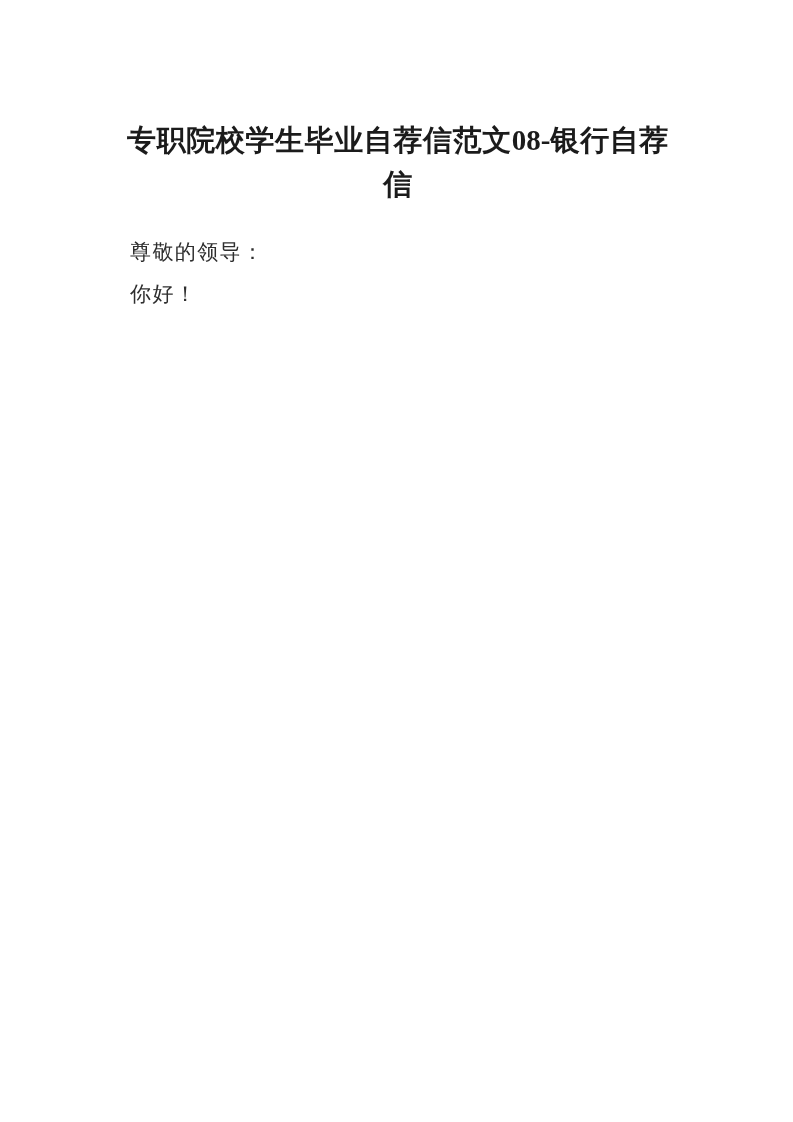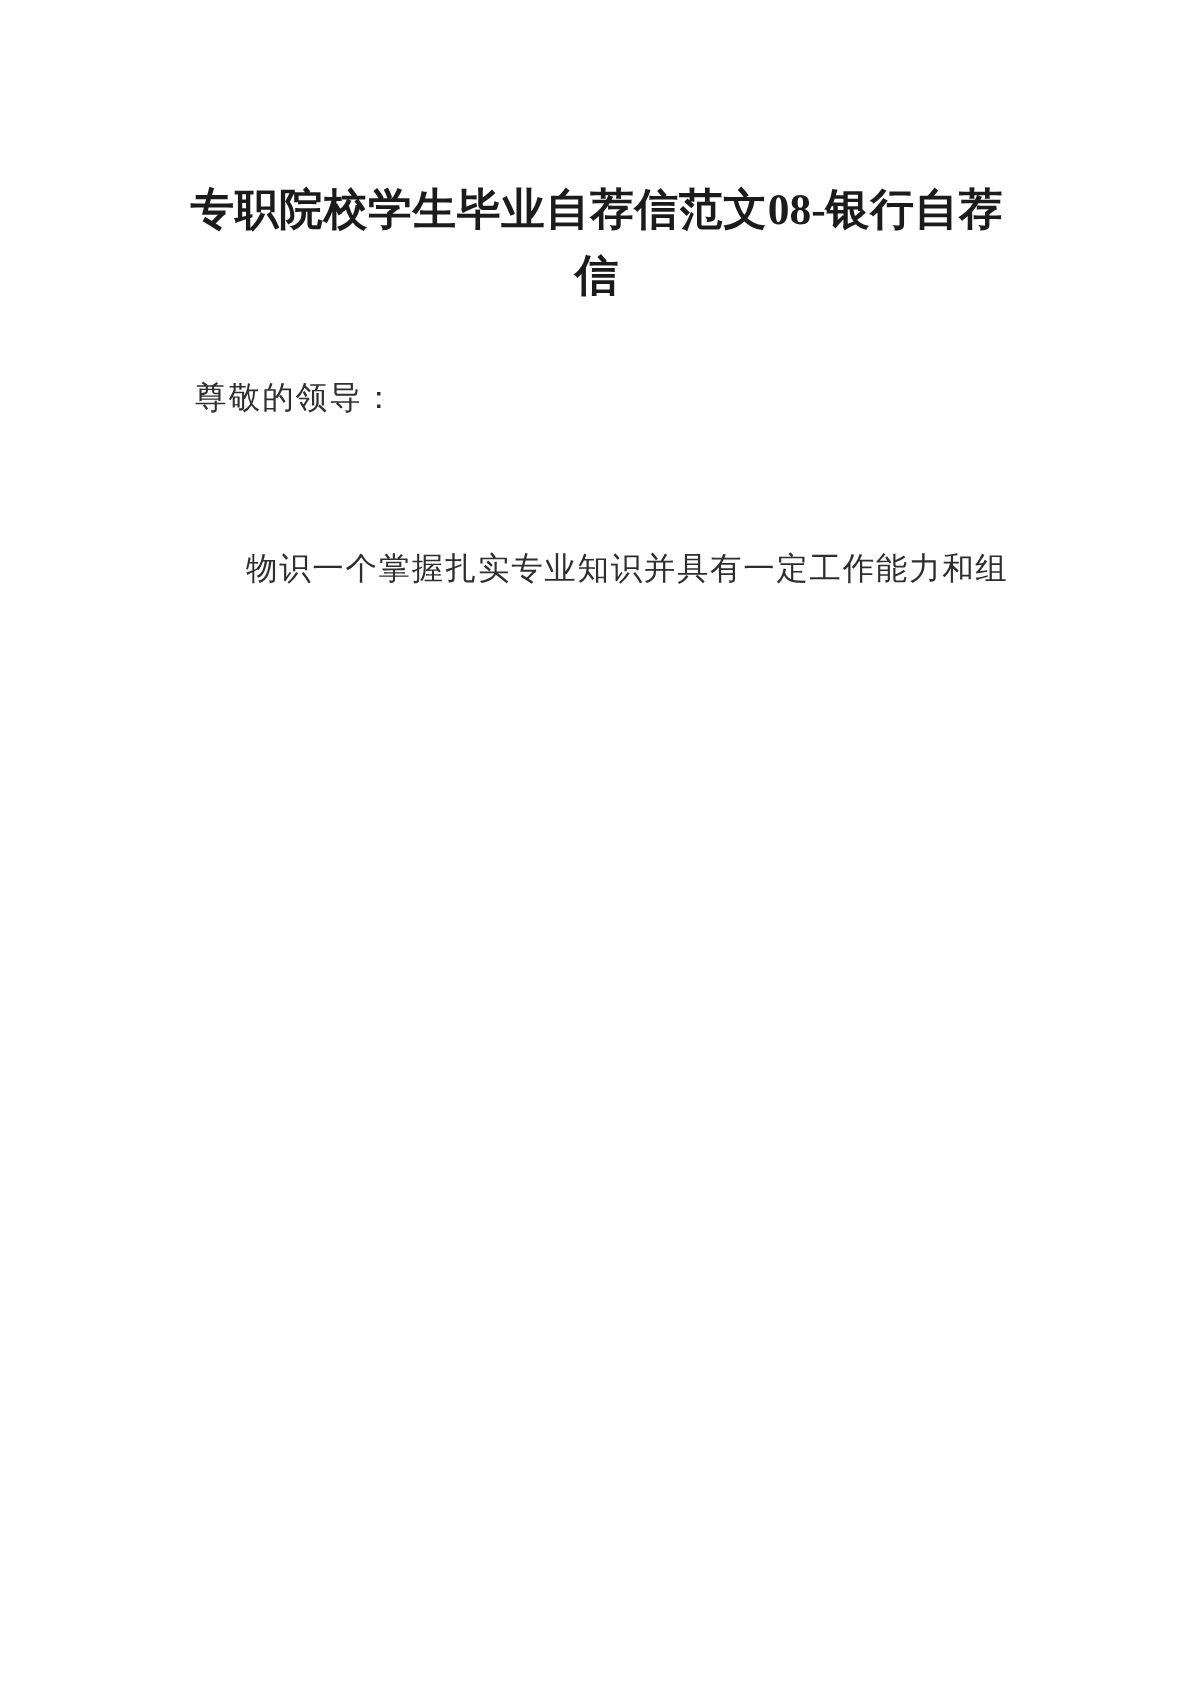--- a/index.html
+++ b/index.html
@@ -37,21 +37,21 @@
     word-break: break-all;
   }
 
   .doc-title .lat {
     font-family: "Liberation Serif", "DejaVu Serif", serif;
     font-weight: bold;
     letter-spacing: 0;
   }
 
   .salutation-block {
-    margin-top: 39px;
+    margin-top: 26px;
   }
 
   .para {
     font-family: "Liberation Serif", "DejaVu Serif", serif;
     font-size: 21px;
     line-height: 41.5px;
     color: #2e2e2e;
     margin: 0;
     text-align: justify;
     text-justify: inter-character;
@@ -76,31 +76,31 @@
 <body>
 
 <div class="page">
 
   <div class="doc-body">
 
     <h1 class="doc-title"><span>专职院校学生毕业自荐信范文</span><span class="lat">08-</span><span>银行自荐信</span></h1>
 
     <div class="salutation-block">
       <p class="para salutation">尊敬的领导：</p>
+      <p class="para salutation">你好！</p>
     </div>
 
     <div class="gap-half"></div>
 
 
     <div class="gap-small"></div>
 
 
     <div class="gap-line"></div>
 
 
     <div class="gap-small"></div>
 
 
-    <p class="para indent">物识一个掌握扎实专业知识并具有一定工作能力和组</p>
 
   </div>
 
 </div>
 
 </body></html>

